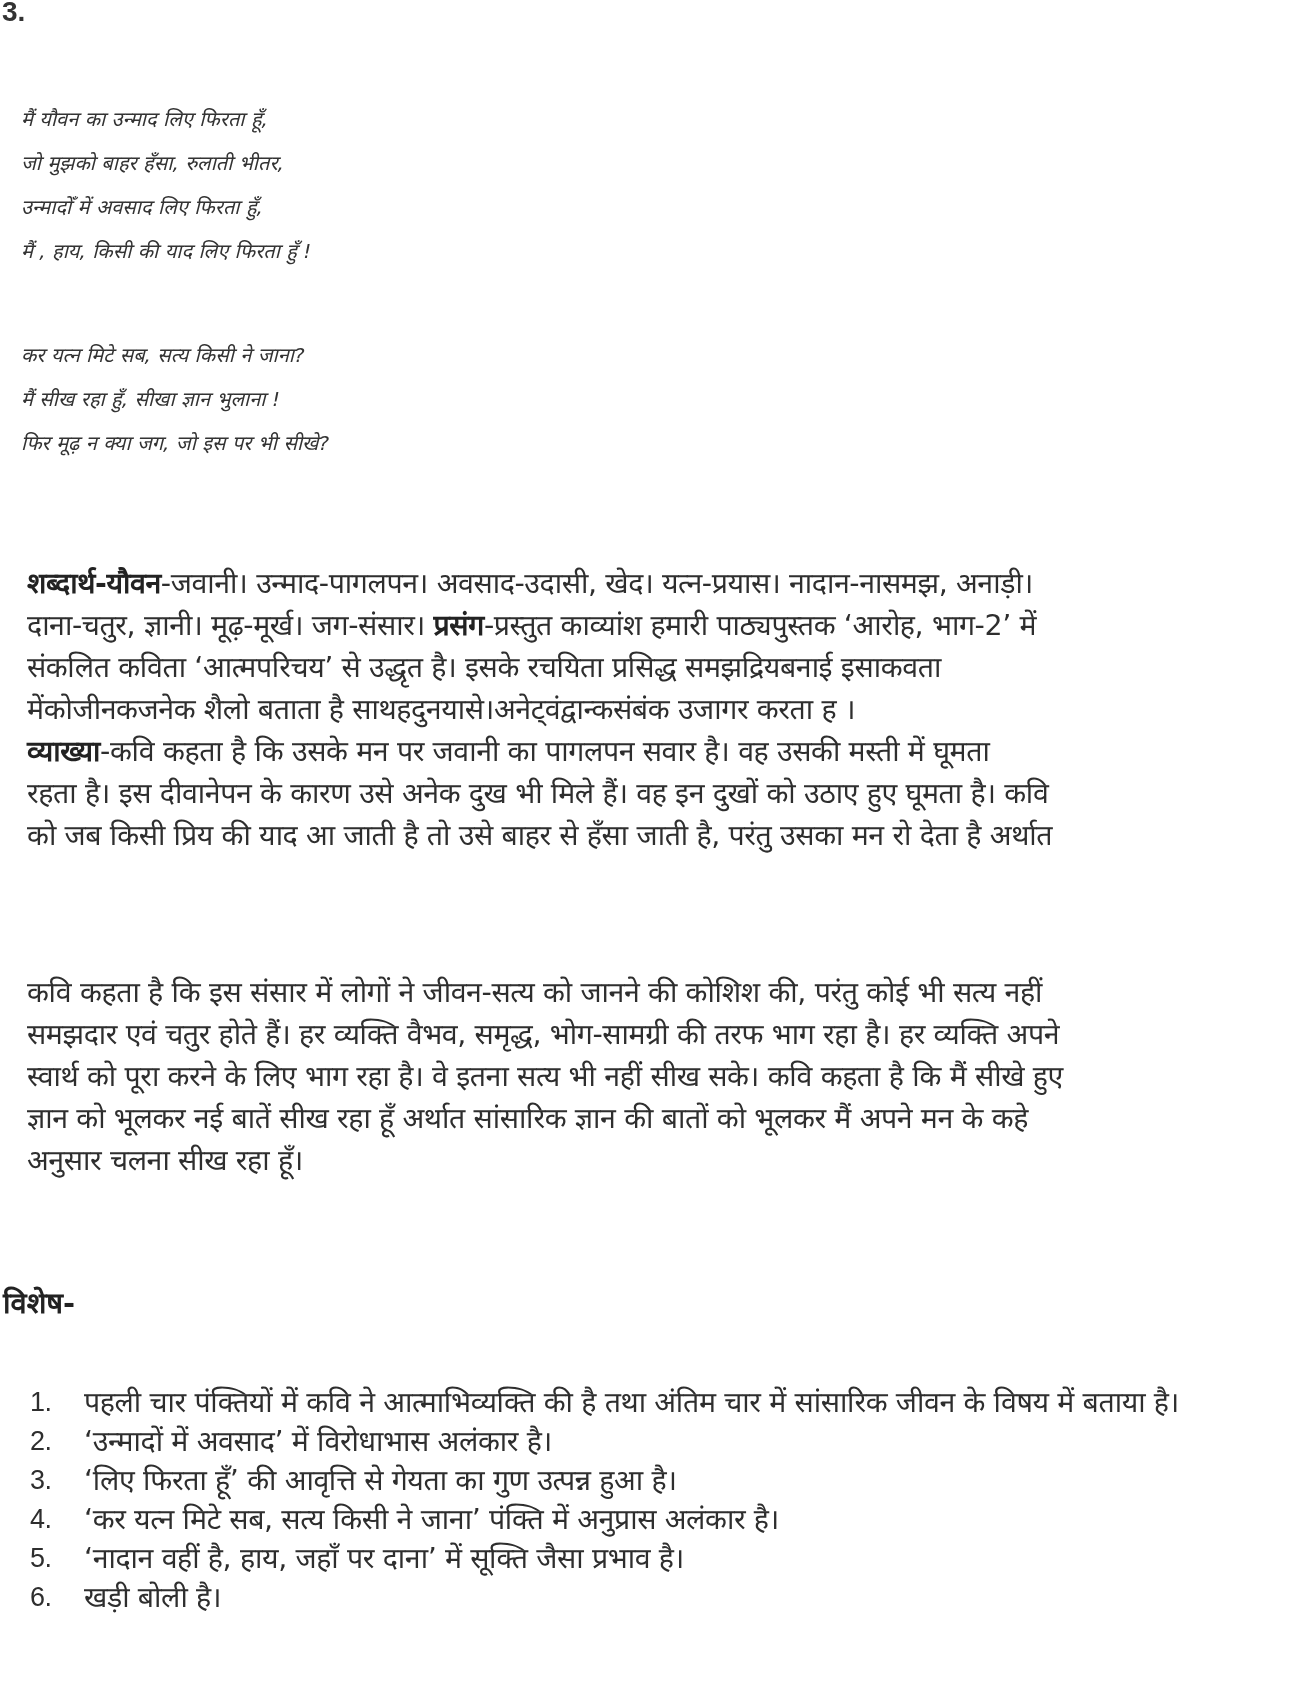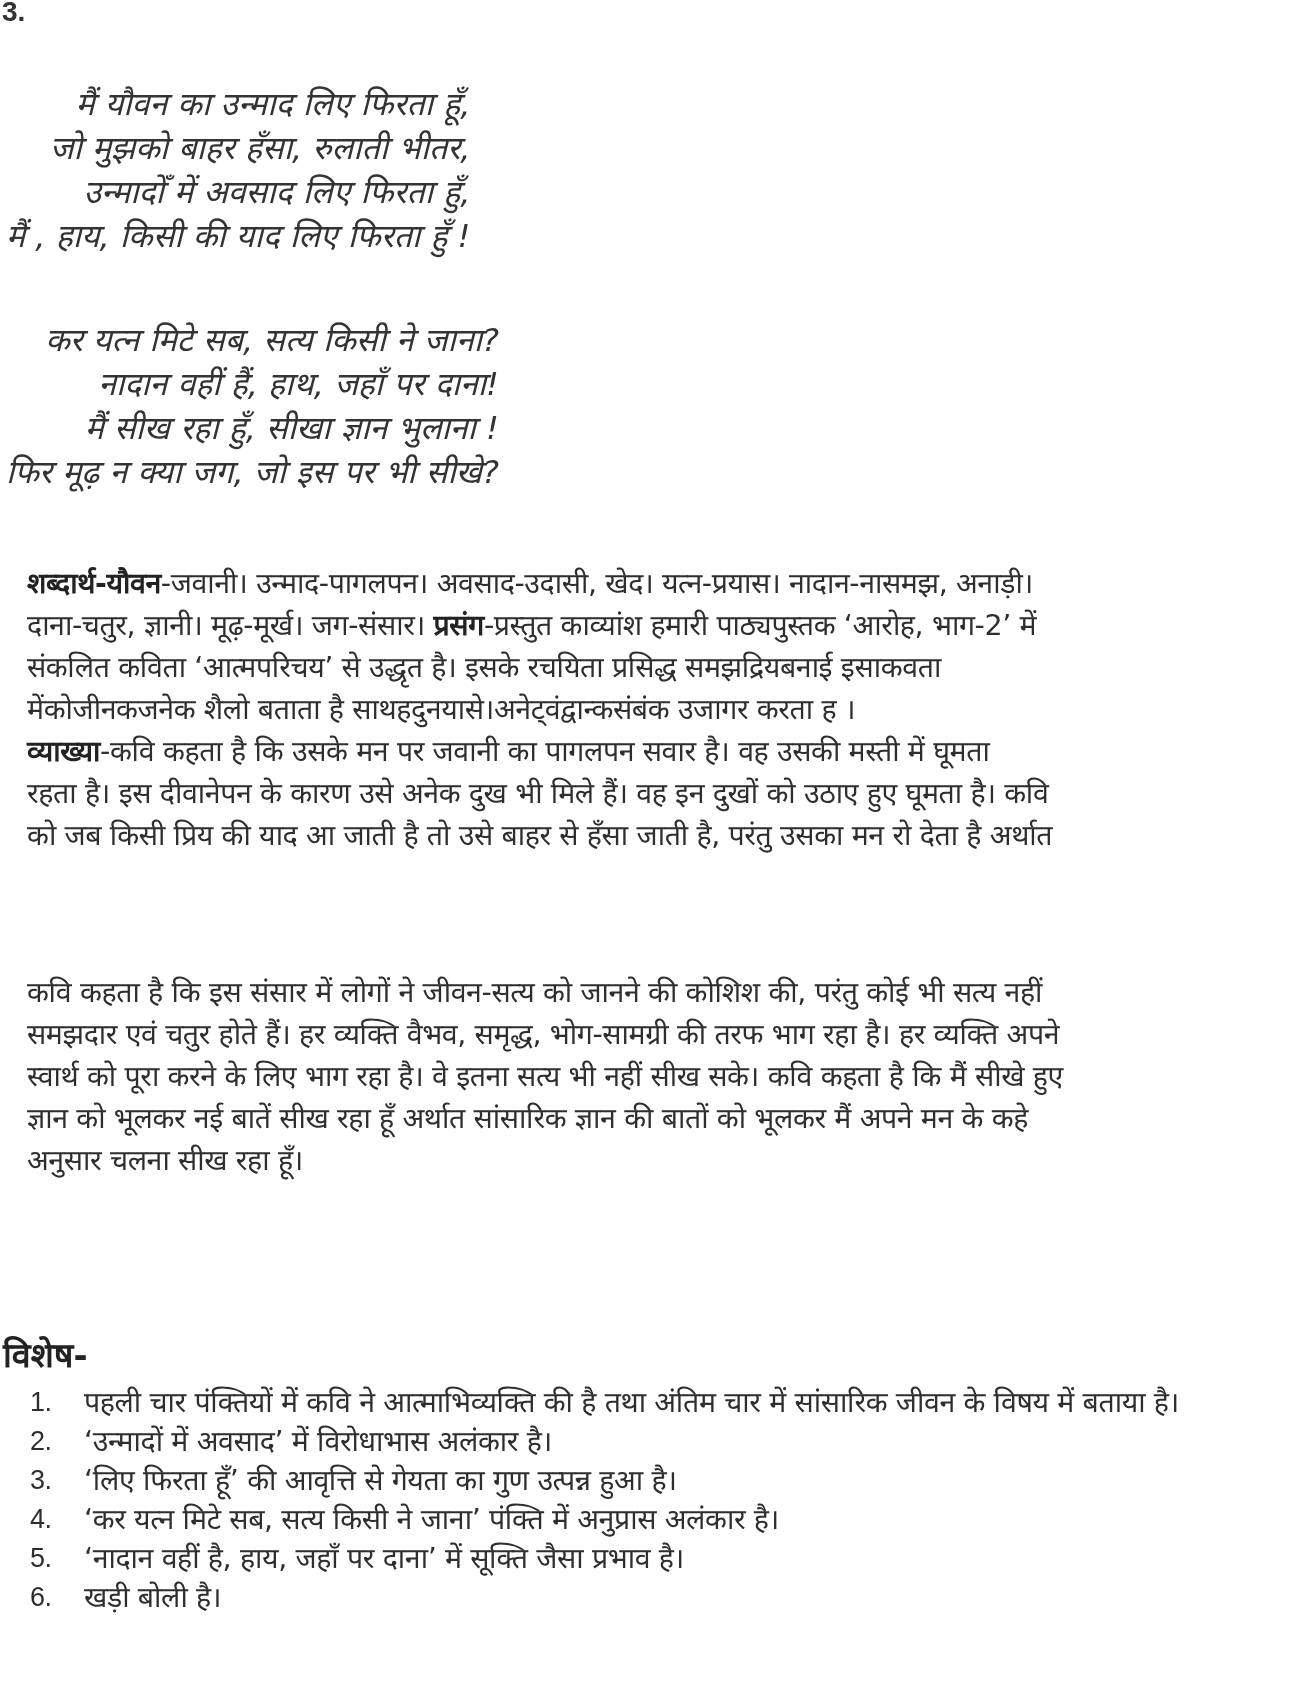--- a/index.html
+++ b/index.html
@@ -27,26 +27,25 @@
       top: -4px;
       font-family: "Liberation Sans", sans-serif;
       font-size: 28px;
       font-weight: bold;
       color: #333;
       margin: 0;
     }
     .stanza {
       position: absolute;
       left: 6px;
-      margin: 0;
+      margin: 15px;
       font-style: italic;
-      font-size: 32px;
+      font-size: 20px;
       line-height: 44px;
       color: #333;
-      text-align: right;
     }
     .stanza .line { display: block; white-space: nowrap; }
     .stanza-1 { top: 82px; }
     .stanza-2 { top: 318px; }
 
     .para {
       position: absolute;
       left: 15px;
       width: 1296px;
       margin: 12px;
@@ -57,23 +56,23 @@
     }
     .para .line { display: block; white-space: nowrap; }
     .bold { font-weight: bold; color: #222; }
 
     .p-meaning { top: 551px; }
     .p-explain2 { top: 960px; }
 
     .vishesh-title {
       position: absolute;
       left: 3px;
-      top: 1331px;
+      top: 1282px;
       margin: 0;
-      font-size: 34px;
+      font-size: 29px;
       font-weight: bold;
       color: #222;
     }
 
     .special-list {
       position: absolute;
       left: 30px;
       top: 1383px;
       width: 1268px;
       margin: 0;
@@ -108,21 +107,20 @@
 
   <p class="stanza stanza-1">
     <span class="line">मैं यौवन का उन्माद लिए फिरता हूँ,</span>
     <span class="line">जो मुझको बाहर हँसा, रुलाती भीतर,</span>
     <span class="line">उन्मादोँ में अवसाद लिए फिरता हुँ,</span>
     <span class="line">मैं , हाय, किसी की याद लिए फिरता हुँ !</span>
   </p>
 
   <p class="stanza stanza-2">
     <span class="line">कर यत्न मिटे सब, सत्य किसी ने जाना?</span>
-    <span class="line">नादान वहीं हैं, हाथ, जहाँ पर दाना!</span>
     <span class="line">मैं  सीख रहा हुँ, सीखा ज्ञान भुलाना !</span>
     <span class="line">फिर मूढ़ न क्या जग, जो इस पर भी सीखे?</span>
   </p>
 
   <p class="para p-meaning">
     <span class="line">
       <span class="bold">शब्दार्थ-यौवन</span><span>-जवानी। उन्माद-पागलपन। अवसाद-उदासी, खेद। यत्न-प्रयास। नादान-नासमझ, अनाड़ी।</span>
     </span>
     <span class="line">
       <span>दाना-चतुर, ज्ञानी। मूढ़-मूर्ख। जग-संसार। </span><span class="bold">प्रसंग</span><span>-प्रस्तुत काव्यांश हमारी पाठ्यपुस्तक ‘आरोह, भाग-2’ में</span>

